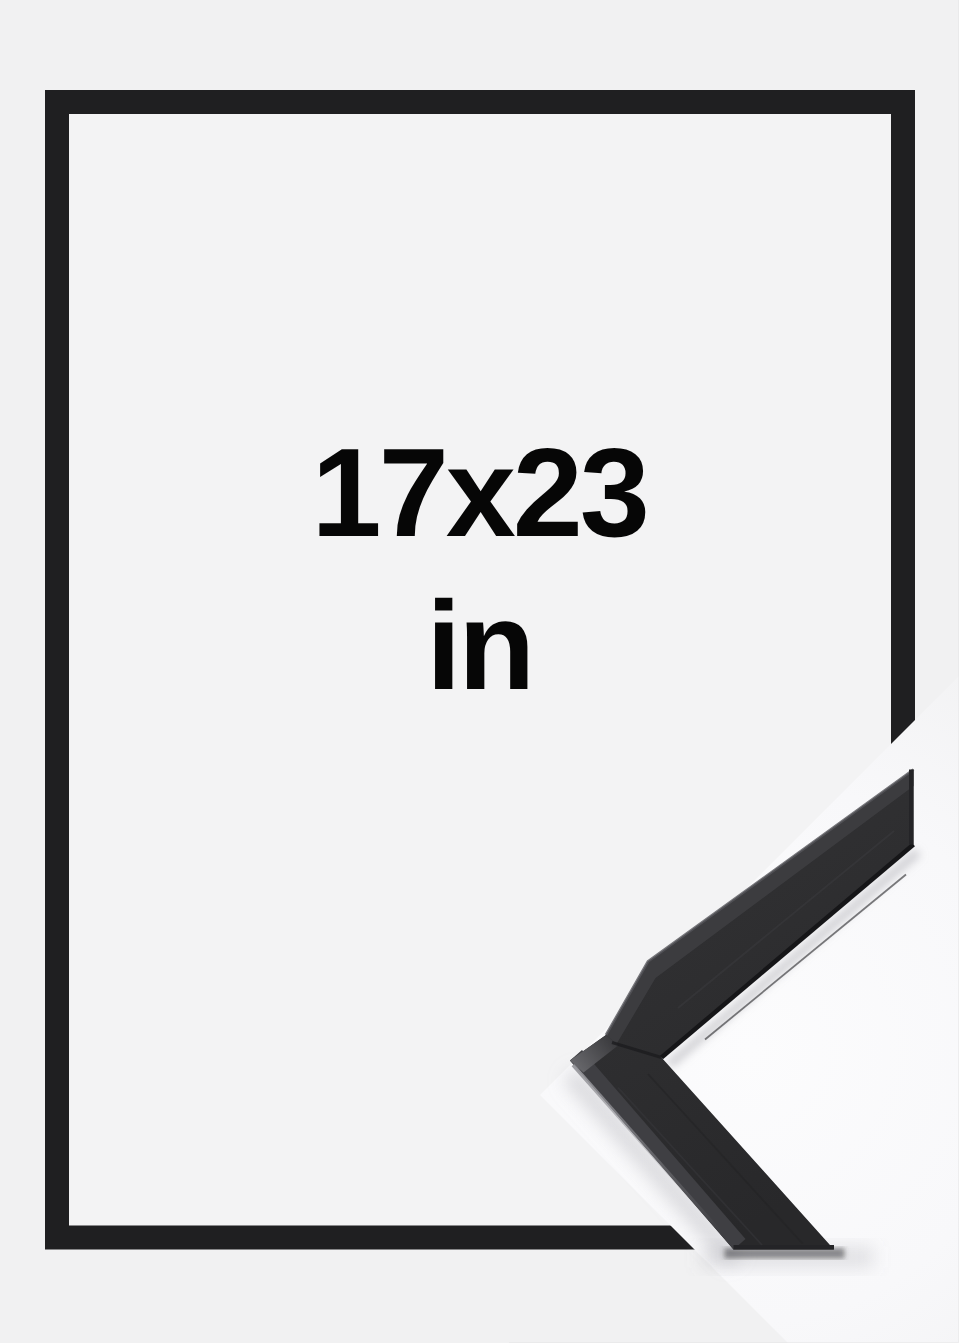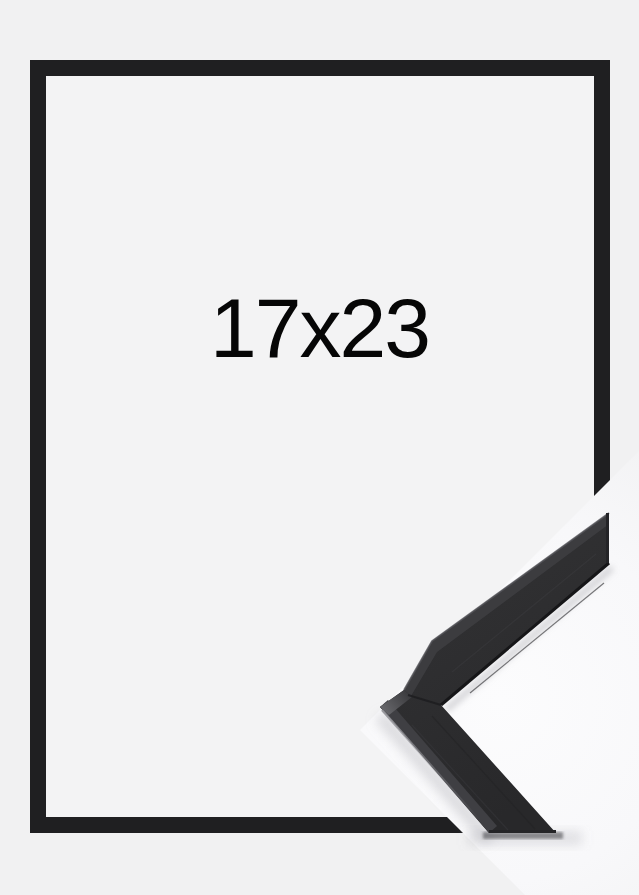--- a/index.html
+++ b/index.html
@@ -11,21 +11,21 @@
     overflow: hidden;
     font-family: "Liberation Sans", "DejaVu Sans", sans-serif;
   }
   .stage svg { position: absolute; left: 0; top: 0; display: block; }
   .size-label {
     position: absolute;
     left: 0;
     top: 277px;
     width: 100%;
     text-align: center;
-    font-weight: 400;
+    font-weight: 700;
     font-size: 84px;
     line-height: 102px;
     letter-spacing: -2px;
     color: #060606;
     user-select: none;
   }
   .size-label .line { display: block; }
 </style>
 </head>
 <body>
@@ -89,15 +89,16 @@
     <rect x="489" y="830" width="67" height="3" fill="#242427"></rect>
 
     <line x1="452" y1="672" x2="596" y2="554" stroke="#3a3a3e" stroke-width="1.2" stroke-opacity="0.55"></line>
     <line x1="470" y1="693" x2="604" y2="583" stroke="#252528" stroke-width="1.2" stroke-opacity="0.6"></line>
     <line x1="412" y1="725" x2="508" y2="830" stroke="#38383c" stroke-width="1.2" stroke-opacity="0.5"></line>
     <line x1="432" y1="716" x2="535" y2="829" stroke="#222225" stroke-width="1.2" stroke-opacity="0.55"></line>
   </svg>
 
   <div class="size-label">
     <span class="line">17x23</span>
+    <span class="line">in</span>
   </div>
 
 </div>
 
 </body></html>

